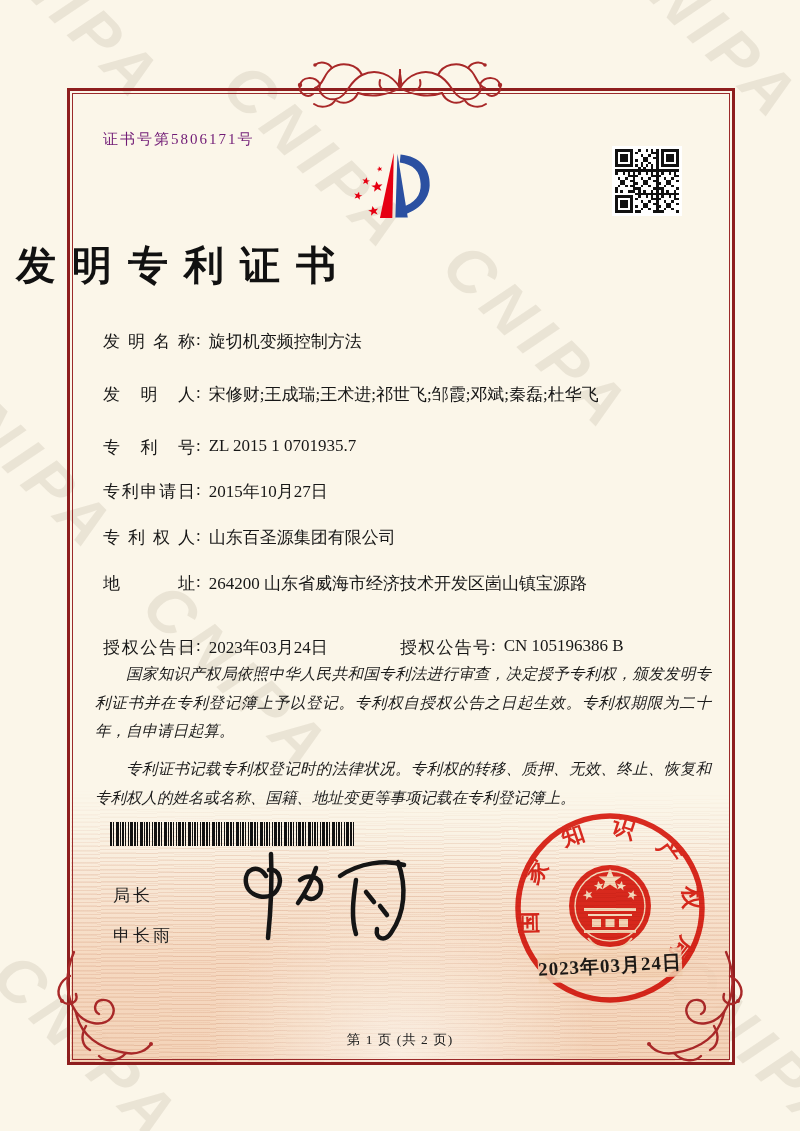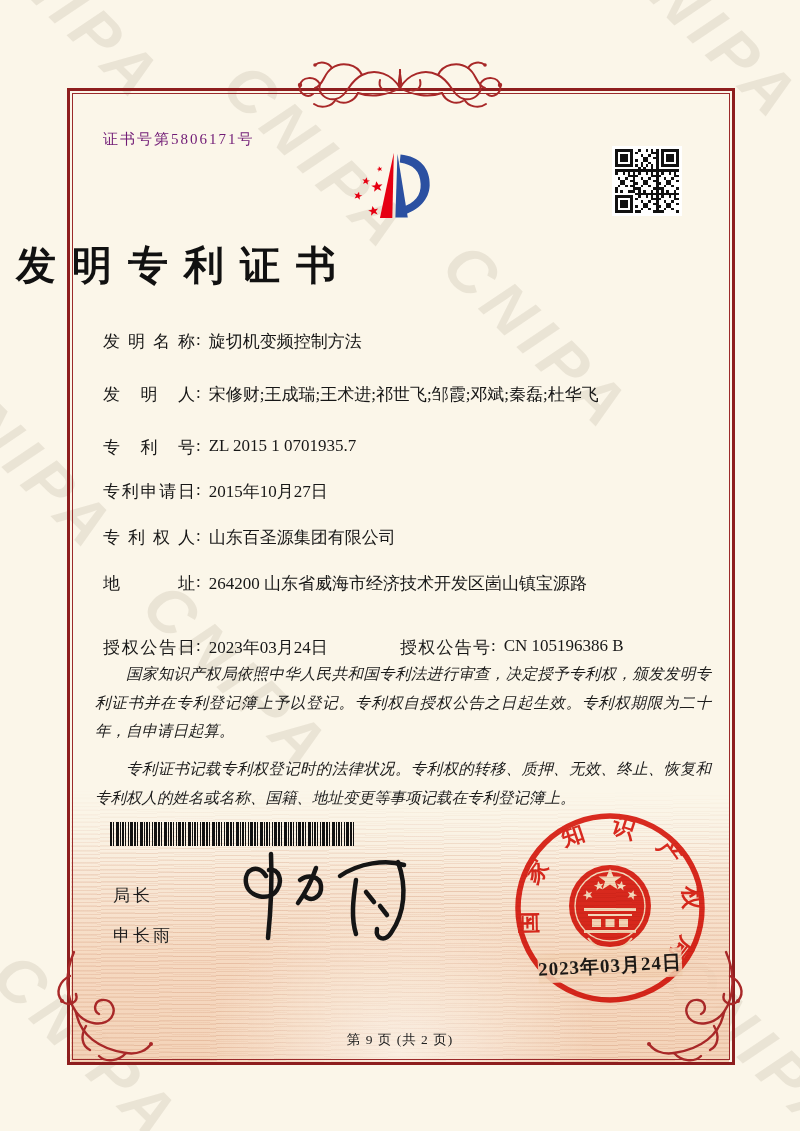--- a/index.html
+++ b/index.html
@@ -587,15 +587,15 @@
         </g>
         <path d="M76,128 A27,27 0 0 0 120,128" fill="none" stroke="#fbf3e4" stroke-width="2"></path>
       </g>
       <g transform="rotate(-3 98 156)">
         <rect x="26" y="141" width="144" height="29" fill="#fdf9ef" opacity="0.88"></rect>
         <text class="seal-date-text" x="98" y="162" text-anchor="middle">2023年03月24日</text>
       </g>
     </g>
   </svg>
 
-  <div class="page-info">第 9 页 (共 2 页)</div>
+  <div class="page-info">第 1 页 (共 2 页)</div>
 
 </div>
 
 </body></html>

